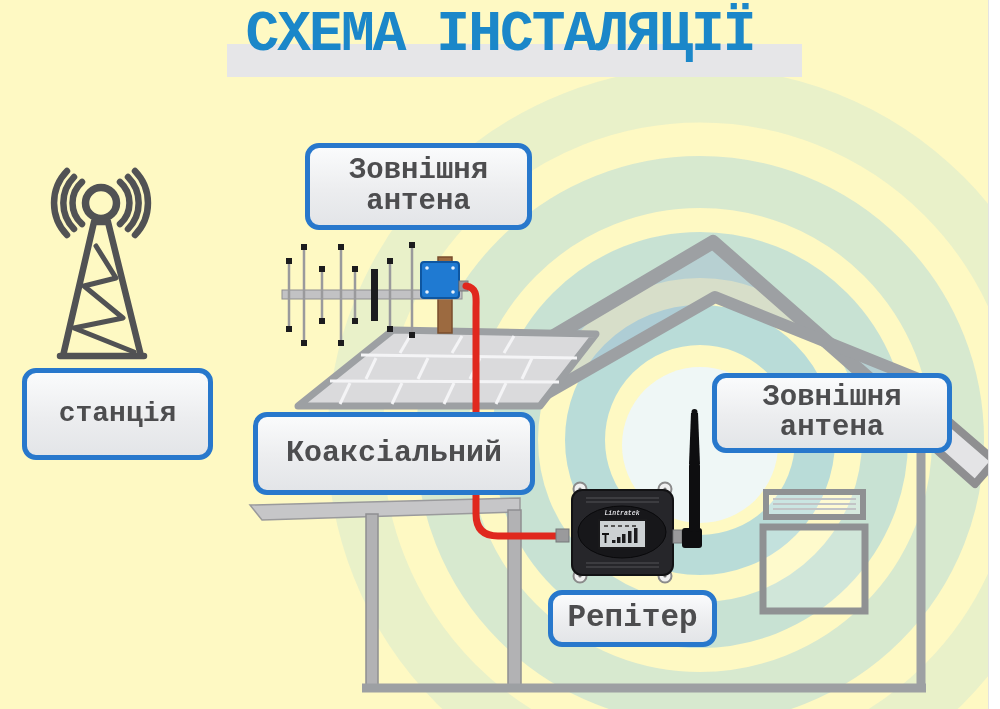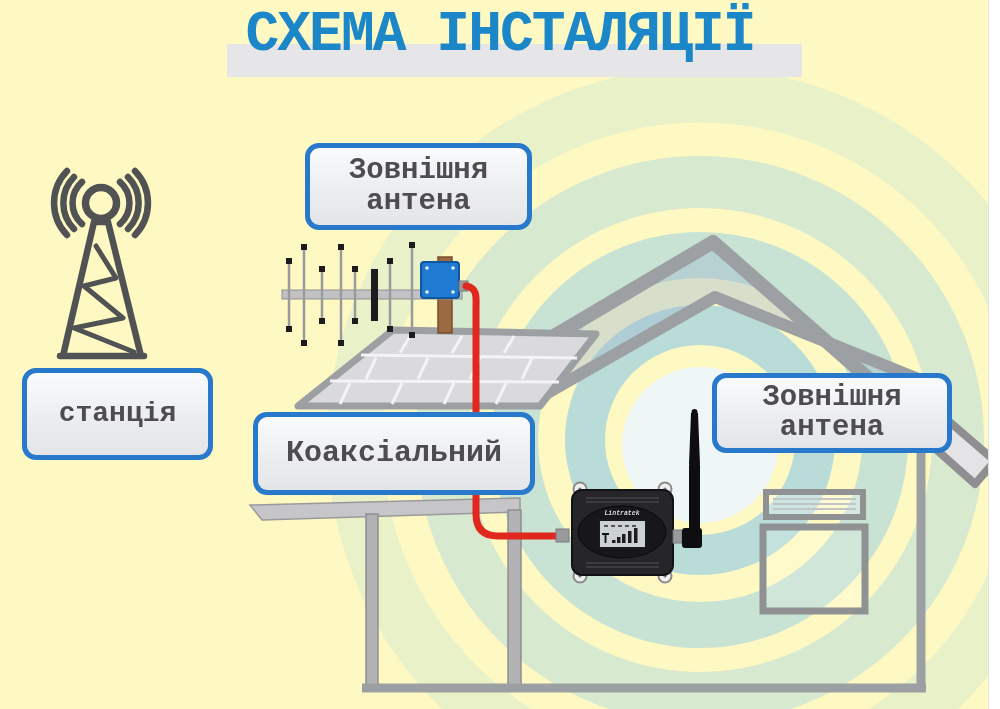--- a/index.html
+++ b/index.html
@@ -217,13 +217,16 @@
     <span>Зовнішня</span>
     <span>антена</span>
   </div>
   <div class="label lbl-coax">
     <span>Коаксіальний</span>
   </div>
   <div class="label lbl-in">
     <span>Зовнішня</span>
     <span>антена</span>
   </div>
+  <div class="label lbl-rep">
+    <span>Репітер</span>
+  </div>
 </div>
 
 </body></html>

